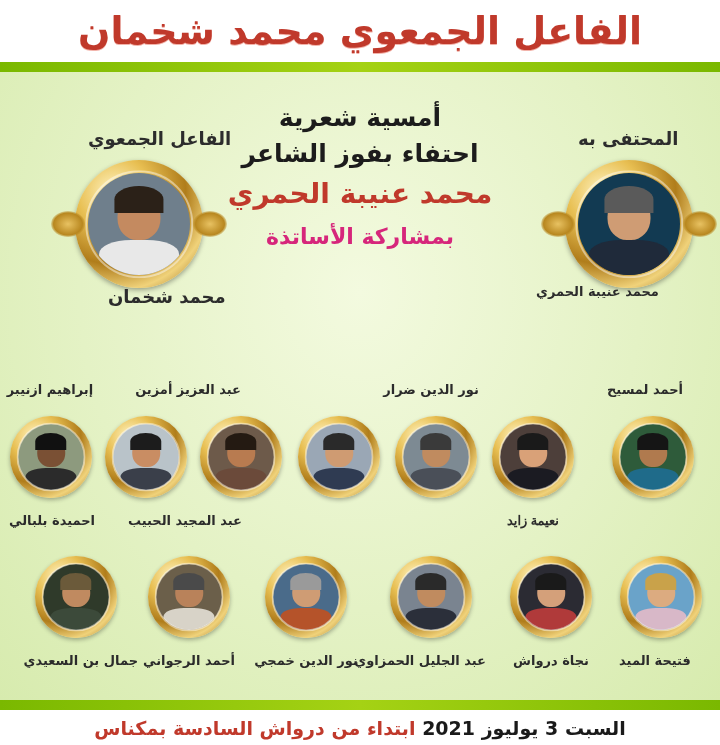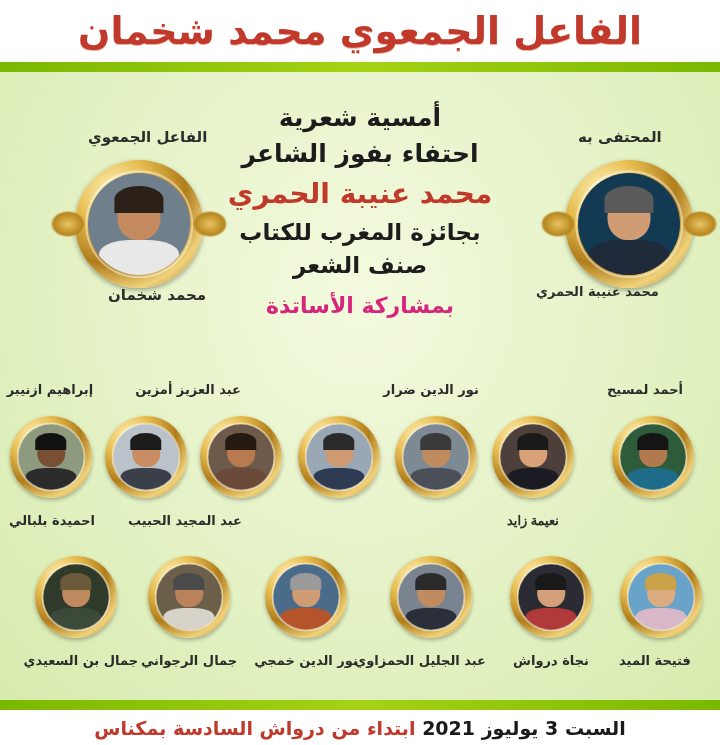--- a/index.html
+++ b/index.html
@@ -103,21 +103,21 @@
     width:34px;height:26px;
     background:radial-gradient(ellipse at 50% 50%, #e8c262 0%, #b8871f 60%, rgba(184,135,31,0) 75%);
     border-radius:50%;
   }
   .fl-l{left:-24px;}
   .fl-r{right:-24px;}
   
   .hand{
     position:absolute;
     color:#2c2c2c;
-    font-size:15px;
+    font-size:18px;
     font-weight:bold;
     white-space:nowrap;
   }
   .hand.sm{font-size:13px;}
   
   .row{
     position:absolute;left:0;width:720px;height:96px;
   }
   .row1{top:408px;}
   .row2{top:548px;}
@@ -161,21 +161,20 @@
     <div class="header-title">الفاعل الجمعوي محمد شخمان</div>
   </div>
   <div class="green-rule rule-top"></div>
 
   <div class="body-area"></div>
 
   <div class="center-text">
     <div class="ct-line">أمسية شعرية</div>
     <div class="ct-line">احتفاء بفوز الشاعر</div>
     <div class="ct-name">محمد عنيبة الحمري</div>
-    <div class="ct-prize">بجائزة المغرب للكتاب صنف الشعر</div>
     <div class="ct-parts">بمشاركة الأساتذة</div>
   </div>
 
   <div class="top-portrait tp-left">
     <div class="frame">
       <div class="flourish fl-l"></div>
       <div class="flourish fl-r"></div>
       <div class="photo">
         <div class="face" style="background:#6f7f8c">
           <div class="body" style="background:#e8e8e8"></div>
@@ -316,21 +315,21 @@
       <div class="frame">
         <div class="photo">
           <div class="face" style="background:#6b5f4a">
             <div class="body" style="background:#d8d3c8"></div>
               <div class="head" style="background:#b9825a"></div>
               <div class="hair" style="background:#4a4a4a"></div>
           </div>
         </div>
       </div>
     </div>
-    <div class="caption" style="left:134px;top:105px;">جمال الرجواني</div>
+    <div class="caption" style="left:134px;top:105px;">أحمد الرجواني</div>
 
     <div class="sp" style="left:265px;top:8px;">
       <div class="frame">
         <div class="photo">
           <div class="face" style="background:#4a6b8a">
             <div class="body" style="background:#b5532a"></div>
               <div class="head" style="background:#cf9c74"></div>
               <div class="hair" style="background:#9a9a9a"></div>
           </div>
         </div>

